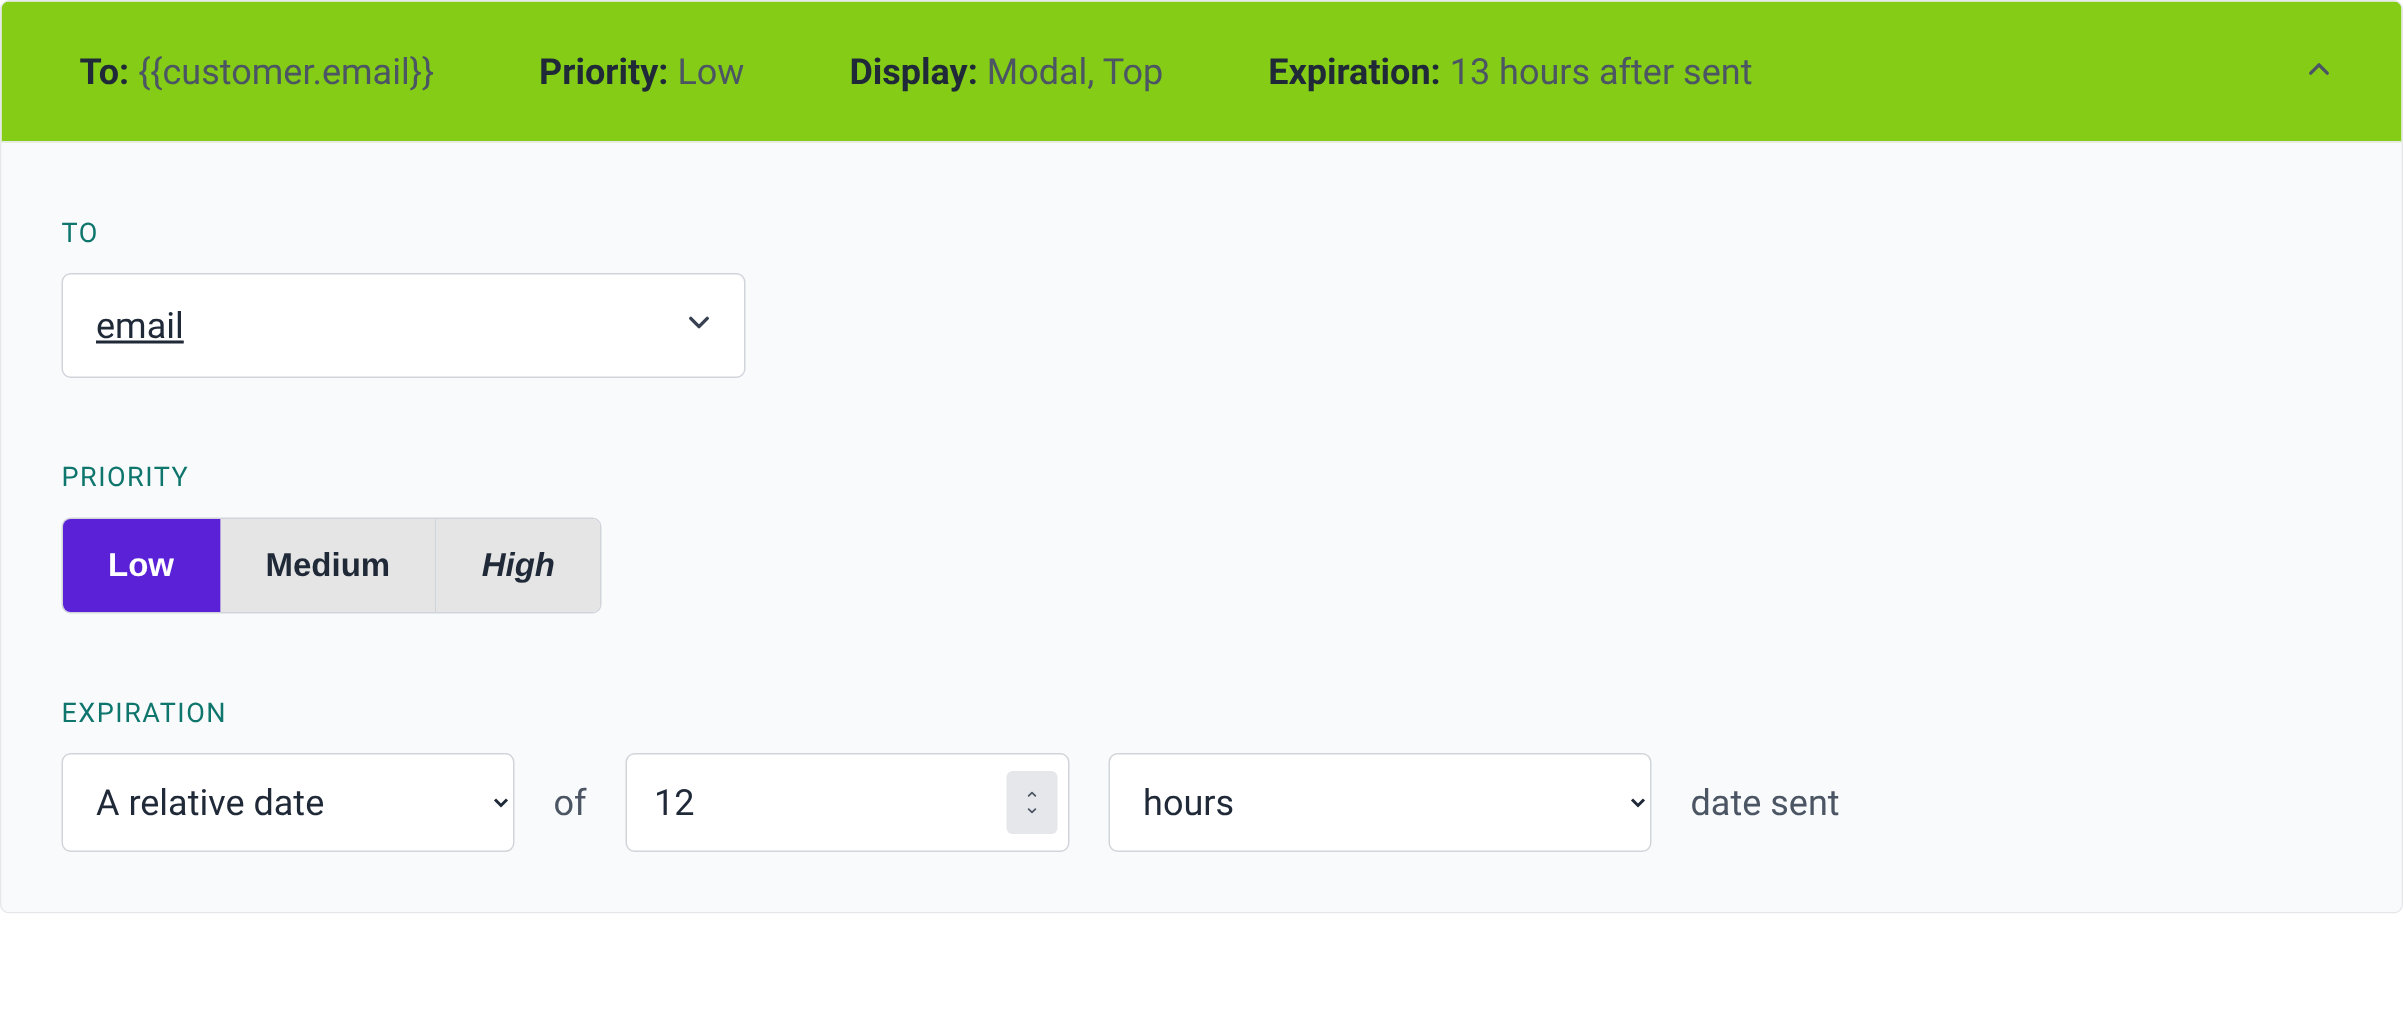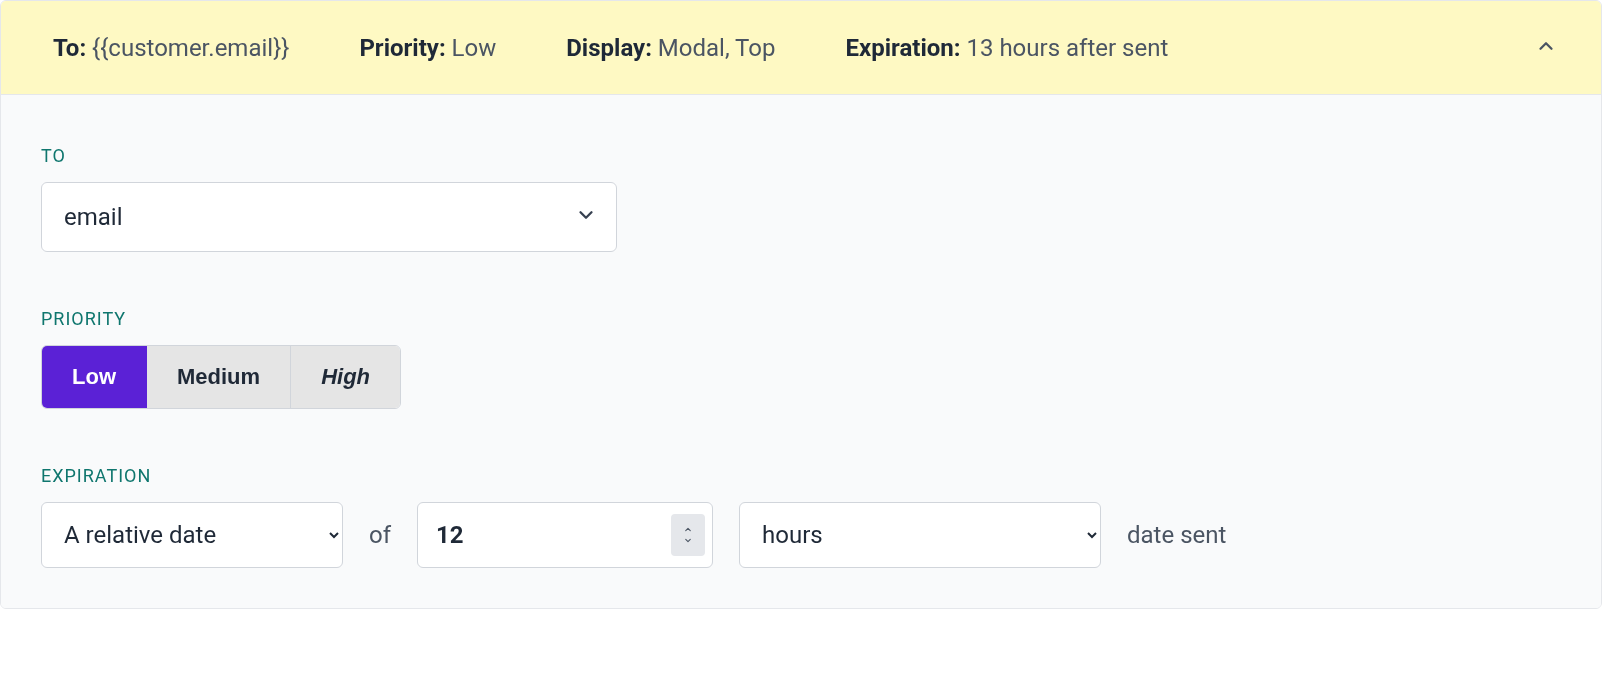--- a/index.html
+++ b/index.html
@@ -12,21 +12,21 @@
   .panel {
     width: 1602px;
     border: 1px solid #e5e7eb;
     border-radius: 6px;
     overflow: hidden;
   }
   
   .summary {
     display: flex;
     align-items: center;
-    background: #fef9c3;
+    background: #84cc16;
     padding: 28px 38px 28px 52px;
     border-bottom: 1px solid #e5e7eb;
     font-size: 24px;
     color: #4b5563;
     gap: 70px;
   }
   .summary .pair { white-space: nowrap; }
   .summary .pair b {
     font-weight: 700;
     color: #1f2937;
@@ -54,21 +54,22 @@
     font-size: 18px;
     letter-spacing: 1px;
     color: #0f766e;
     font-weight: 400;
     margin-bottom: 16px;
   }
 
   
   .select-wrap {
     position: relative;
-    width: 576px;
+    width: 456px;
+    text-decoration: underline;
   }
   .select-wrap .fake-select {
     width: 100%;
     height: 70px;
     background: #fff;
     border: 1px solid #d1d5db;
     border-radius: 6px;
     padding: 0 50px 0 22px;
     font-size: 24px;
     color: #1f2937;
@@ -131,21 +132,20 @@
   .native-select { padding-right: 36px; }
   .sel-date { width: 302px; }
   .num-wrap {
     position: relative;
     display: inline-flex;
     align-items: center;
   }
   .native-number {
     width: 296px;
     padding-right: 50px;
-    font-weight: bold;
   }
   .spin {
     position: absolute;
     right: 8px;
     top: 50%;
     transform: translateY(-50%);
     width: 34px;
     height: 42px;
     background: #e5e7eb;
     border-radius: 4px;

